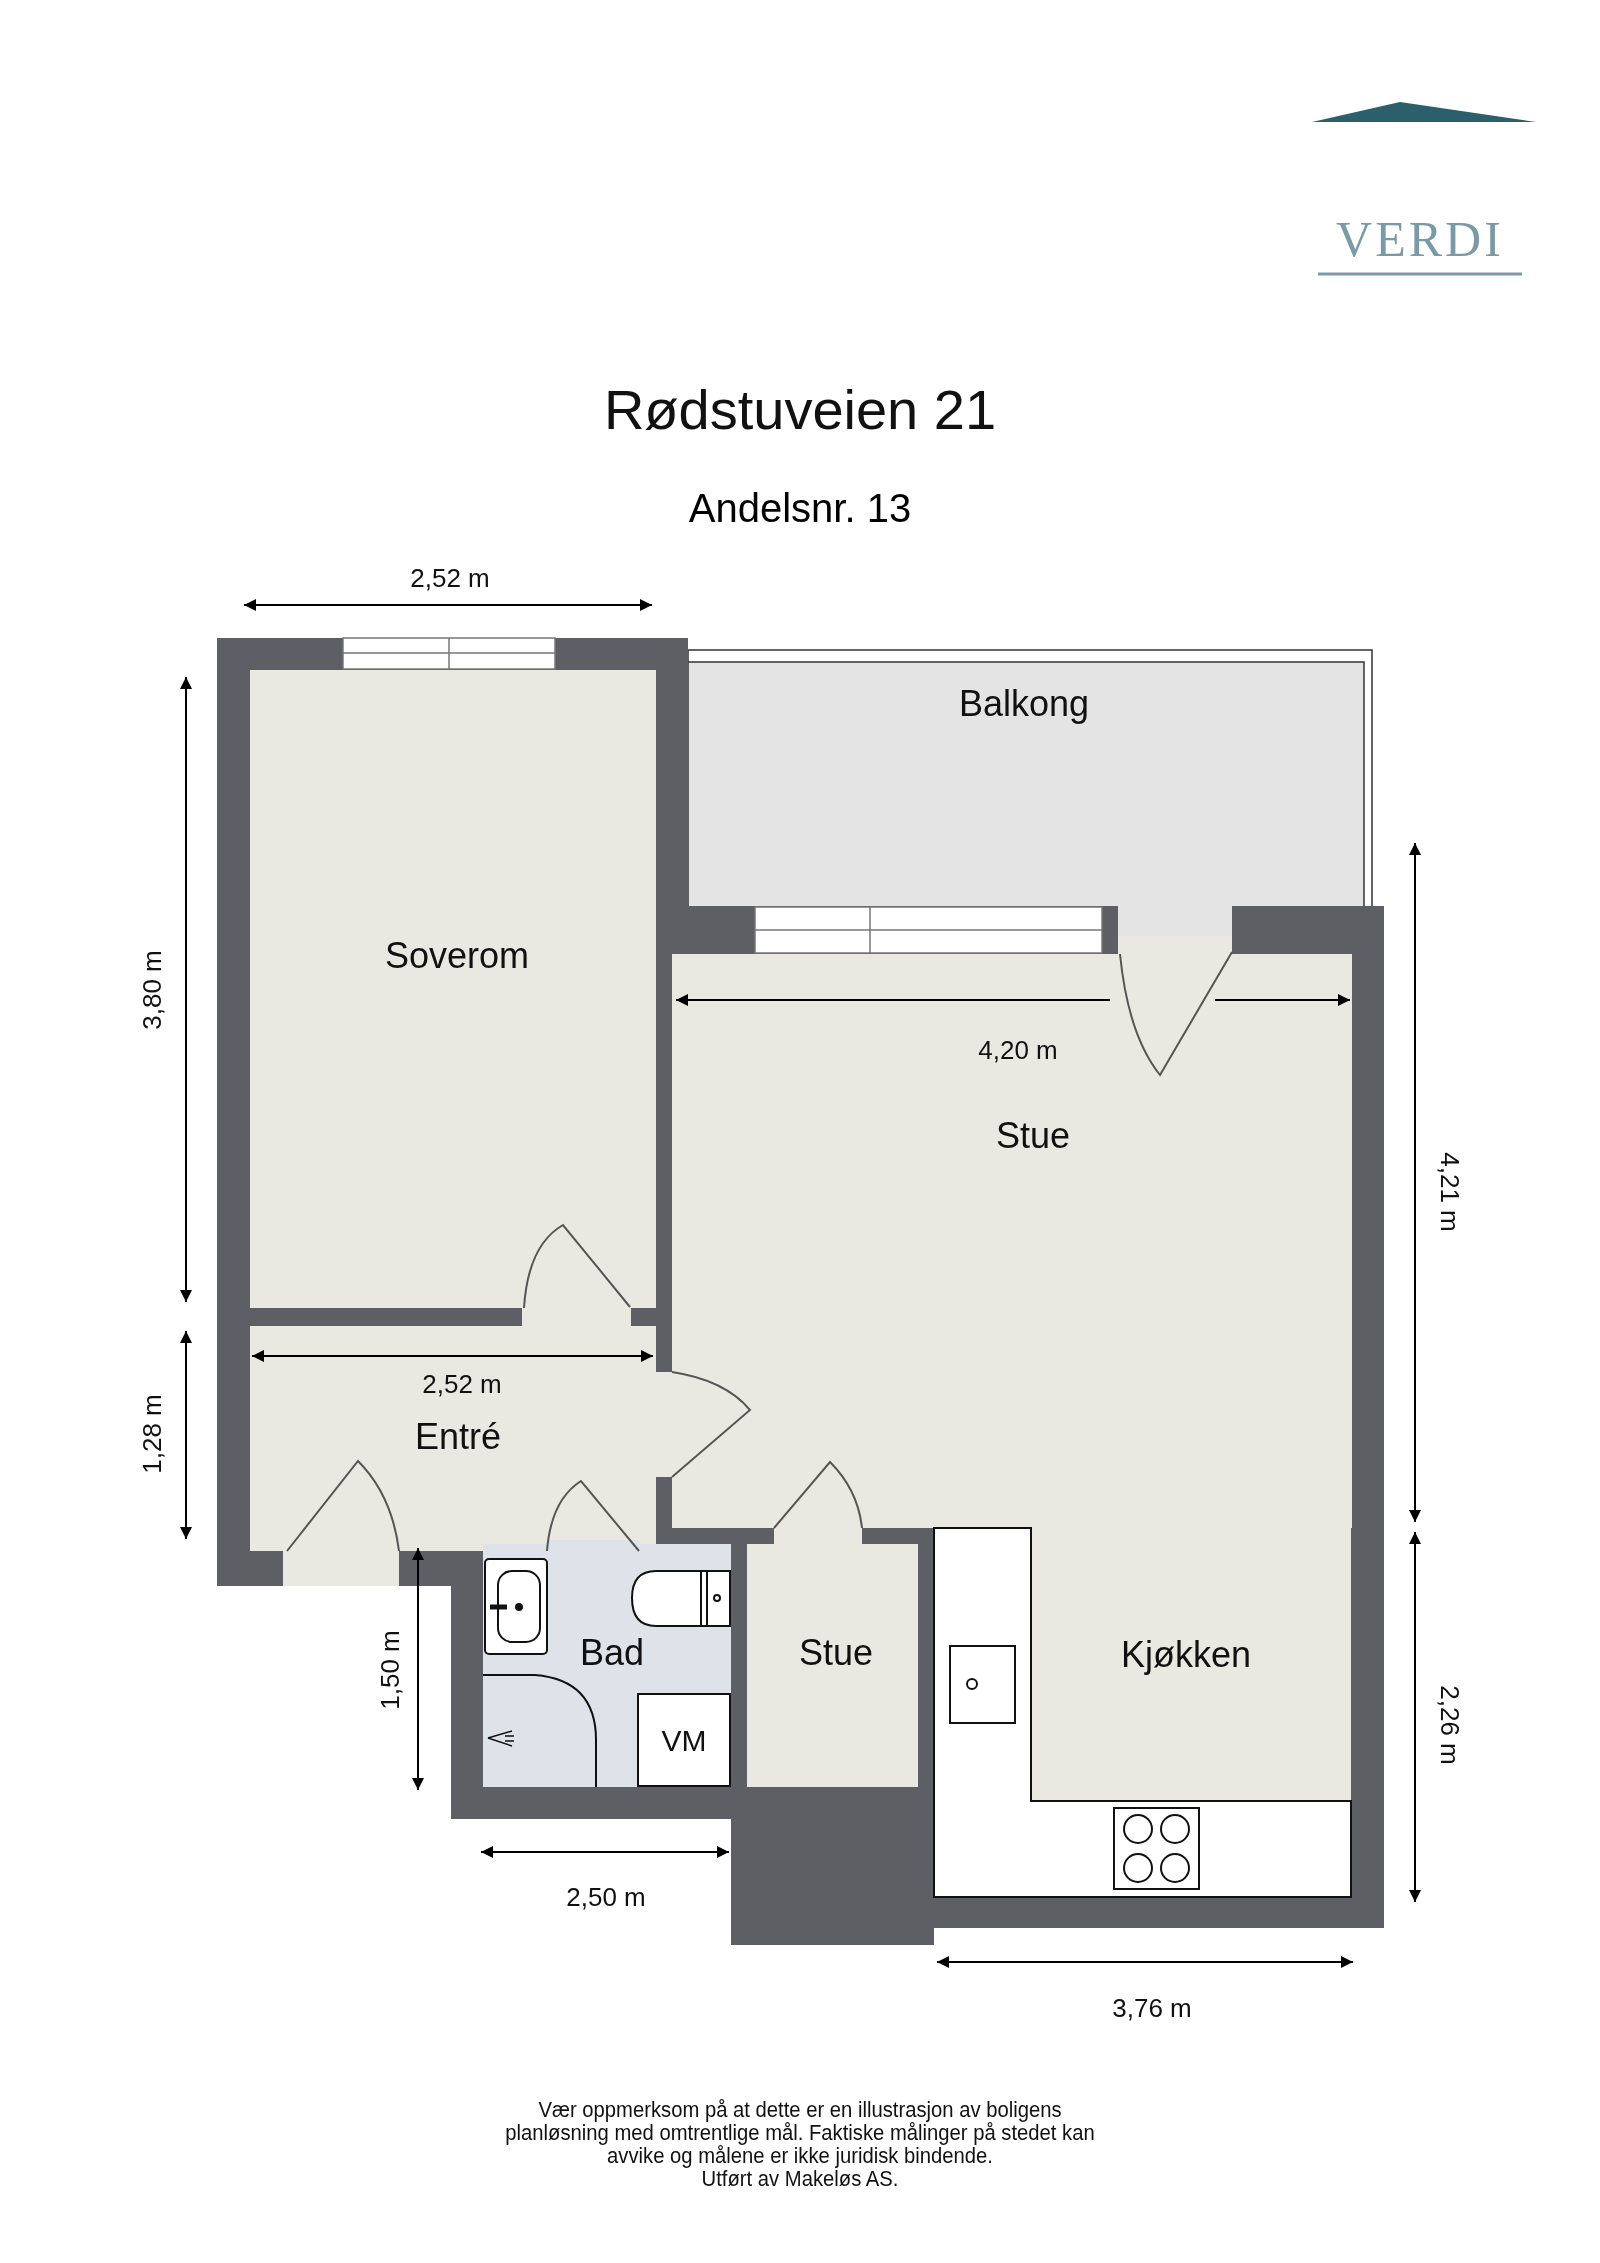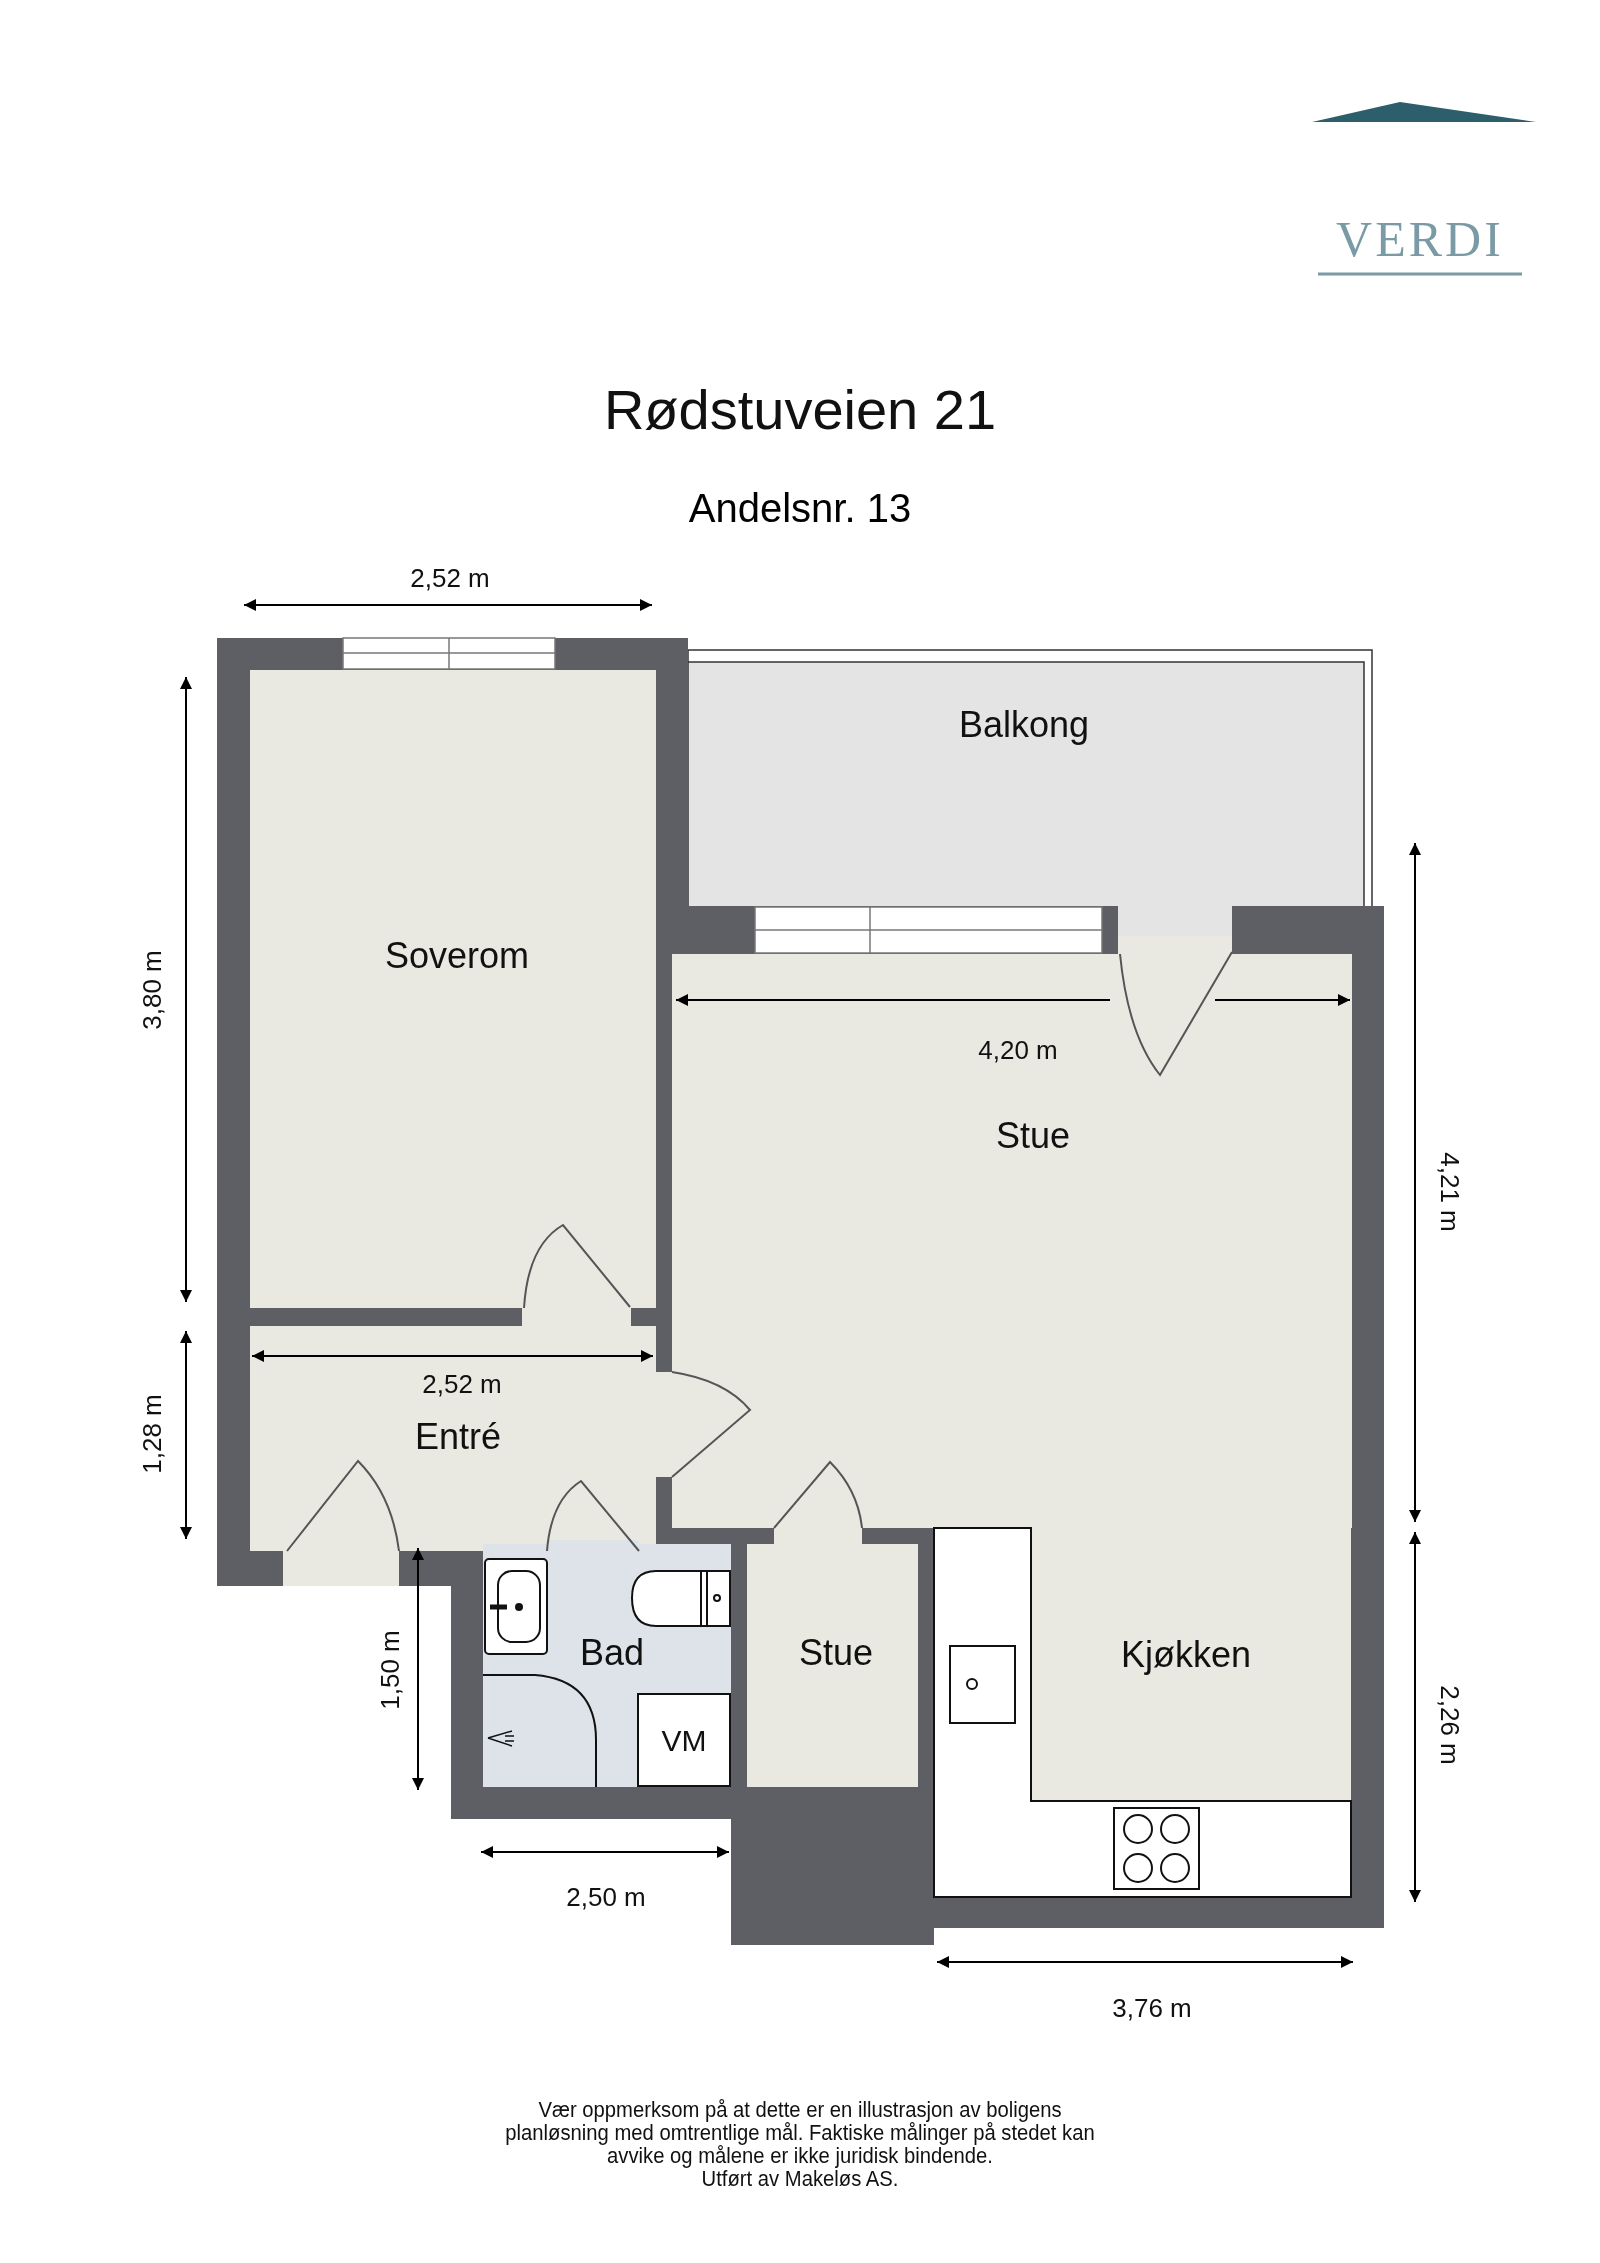--- a/index.html
+++ b/index.html
@@ -150,21 +150,21 @@
     <line x1="1215" y1="1000" x2="1350" y2="1000" marker-end="url(#arr)"></line>
     <line x1="1415" y1="843" x2="1415" y2="1522" marker-start="url(#arr)" marker-end="url(#arr)"></line>
     <line x1="1415" y1="1532" x2="1415" y2="1902" marker-start="url(#arr)" marker-end="url(#arr)"></line>
     <line x1="418" y1="1548" x2="418" y2="1790" marker-start="url(#arr)" marker-end="url(#arr)"></line>
     <line x1="481" y1="1852" x2="729" y2="1852" marker-start="url(#arr)" marker-end="url(#arr)"></line>
     <line x1="937" y1="1962" x2="1353" y2="1962" marker-start="url(#arr)" marker-end="url(#arr)"></line>
   </g>
 </svg>
 
 <div class="room-label" style="left:457px; top:956px;">Soverom</div>
-<div class="room-label" style="left:1024px; top:725px;">Balkong</div>
+<div class="room-label" style="left:1024px; top:704px;">Balkong</div>
 <div class="room-label" style="left:1017px; top:1136px;margin-left:16px;">Stue</div>
 <div class="room-label" style="left:458px; top:1437px;">Entré</div>
 <div class="room-label" style="left:612px; top:1653px;">Bad</div>
 <div class="room-label" style="left:836px; top:1653px;">Stue</div>
 <div class="room-label" style="left:1186px; top:1655px;">Kjøkken</div>
 <div class="vm-label" style="left:684px; top:1741px;">VM</div>
 
 <div class="dim-label" style="left:450px; top:578px;">2,52 m</div>
 <div class="dim-label rot-ccw" style="left:152px; top:990px;">3,80 m</div>
 <div class="dim-label" style="left:1018px; top:1050px;">4,20 m</div>

